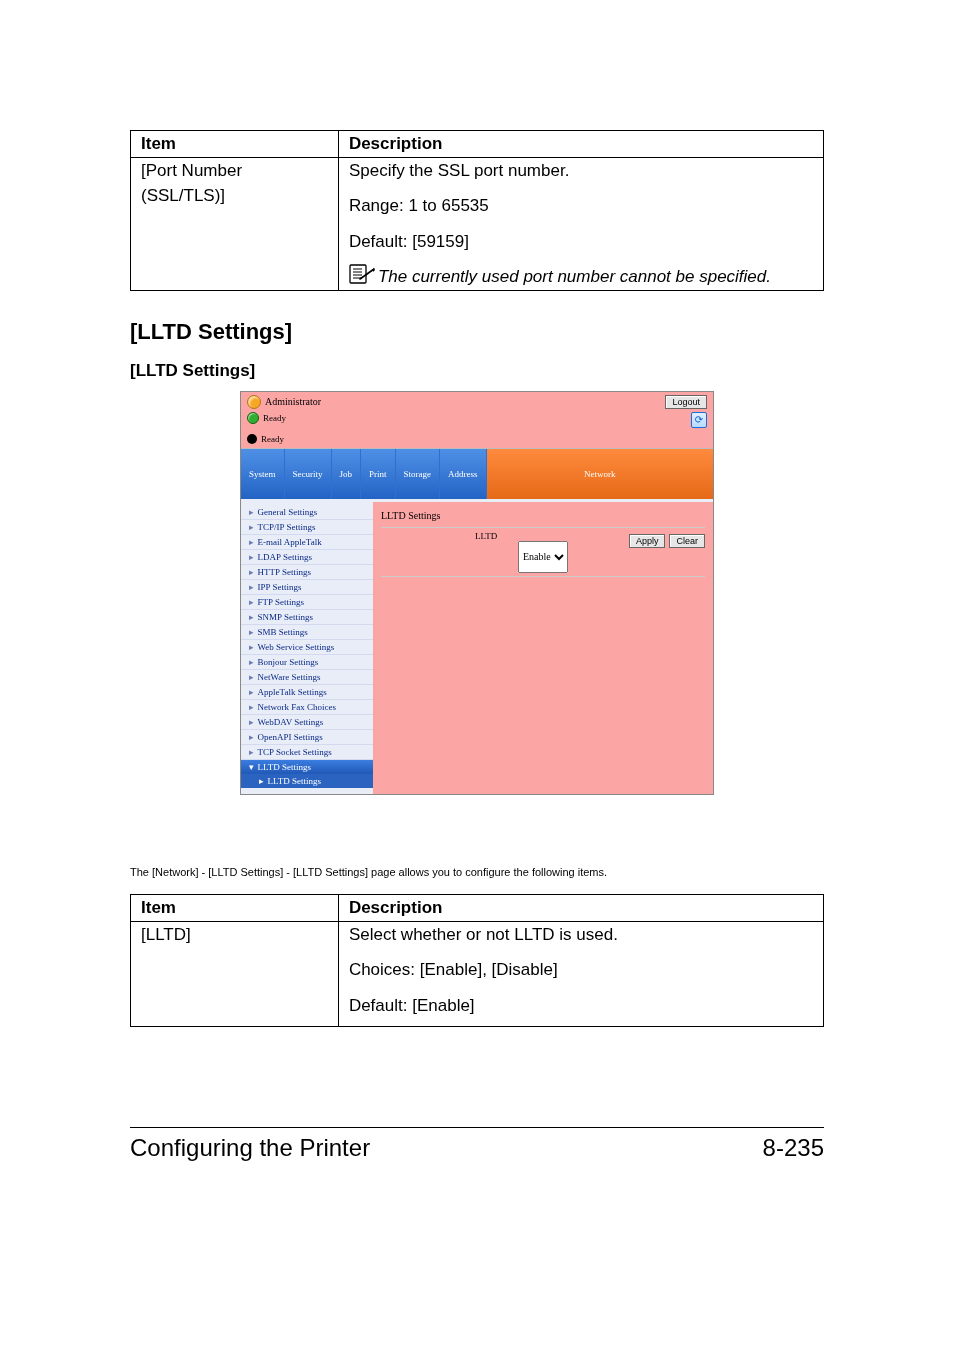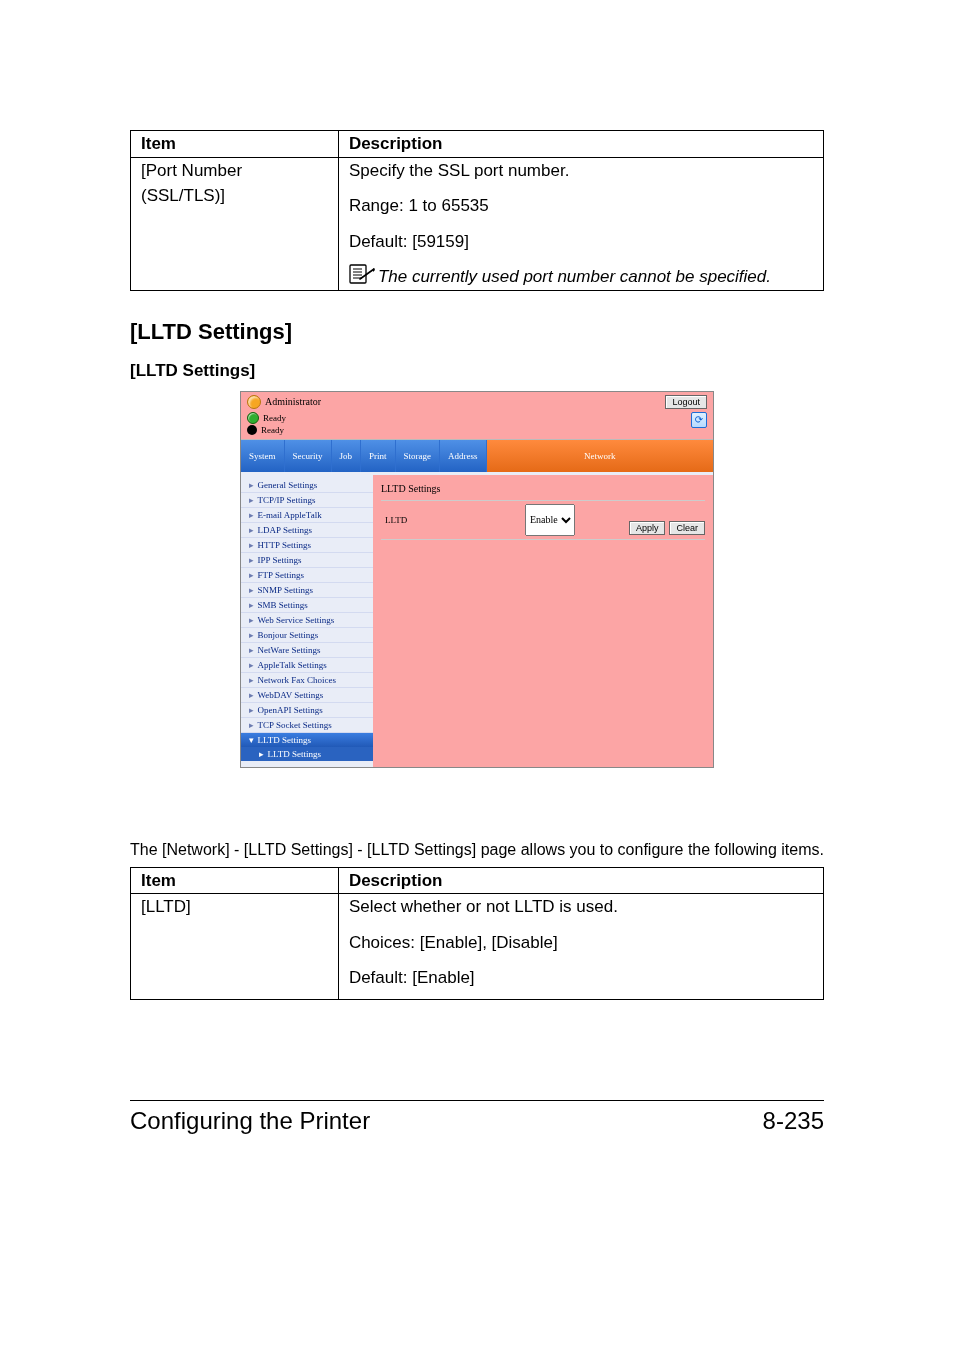--- a/index.html
+++ b/index.html
@@ -48,23 +48,23 @@
     font-size: 22px;
     font-weight: bold;
     margin: 24px 0 16px 0;
   }
   h3.subsection {
     font-size: 17px;
     font-weight: bold;
     margin: 0 0 10px 0;
   }
   .para {
-    font-size: 16px;
+    font-size: 11px;
     line-height: 1.45;
-    margin: 0 0 6px 0;
+    margin: 0 0 14px 0;
   }
   .spacer-below-screenshot { height: 70px; }
   .footer-line {
     border-top: 1px solid #000;
     margin-top: 100px;
     padding-top: 6px;
     display: flex;
     justify-content: space-between;
     font-size: 24px;
   }
@@ -91,35 +91,35 @@
   }
   .btn-3d {
     font-size:9px; padding:1px 6px;
     border:1px solid #666; background:#e6e6e6;
     box-shadow: inset 1px 1px 0 #fff;
   }
   .shot-status {
     display:flex; justify-content:space-between; align-items:flex-start;
     padding: 2px 6px 4px 6px;
   }
-  .status-lines { display:flex; flex-direction:column; gap:1px; }
+  .status-lines { display:flex; flex-direction:column; gap:10px; }
   .status-line { display:flex; align-items:center; gap:4px; font-size:9px; }
   .dot-green { width:10px;height:10px;border-radius:50%;background:#2fae2f;border:1px solid #16610f; box-shadow:inset 1px 1px 1px rgba(255,255,255,.6);}
   .dot-black { width:10px;height:10px;border-radius:50%;background:#000;}
   .refresh-icon {
     width:14px;height:14px;border:1px solid #1d6dd6;border-radius:2px;
     background:linear-gradient(#dff0ff,#b7daff);
     display:flex;align-items:center;justify-content:center;
     color:#0b5ed1;font-size:10px;line-height:1;
   }
   .tabs {
     display:flex; border-top:1px solid #bbb;
   }
   .tab {
-    flex:0 0 auto; padding:11px 8px; font-size:9px;
+    flex:0 0 auto; padding:20px 8px; font-size:9px;
     border-right:1px solid #2f6fcf; color:#fff;
     background:linear-gradient(#4f90e6,#2363c4);
     text-align:center;
   }
   .tab.sel {
     background:linear-gradient(#ff8a3d,#e56a17);
     border-right:1px solid #c75a0e;
   }
   .tab:last-child { flex:1 1 auto; border-right:none; }
   .tab-pad { background:#e9edf7; height:3px; }
@@ -144,27 +144,28 @@
   }
   .content {
     flex:1 1 auto; padding:8px 8px 60px 8px;
     position:relative;
   }
   .content-title { font-size:10px; margin-bottom:6px; }
   .content-row {
     display:flex; align-items:center; gap:0; font-size:9px;
     border-top:1px solid #ccc; border-bottom:1px solid #ccc;
     padding:3px 0;
+    flex-direction:column;
   }
   .content-row .lbl { width:140px; padding-left:4px; }
   .content-row select {
     font-size:10px; font-family:inherit; height:32px;
   }
   .btn-row {
-    position:absolute; right:8px; top:46px; display:flex; gap:4px;
+    position:absolute; right:8px; top:32px; display:flex; gap:4px;
   }
 </style>
 </head>
 <body>
 
 <div class="page">
 
   <table class="doc">
     <thead>
       <tr>

